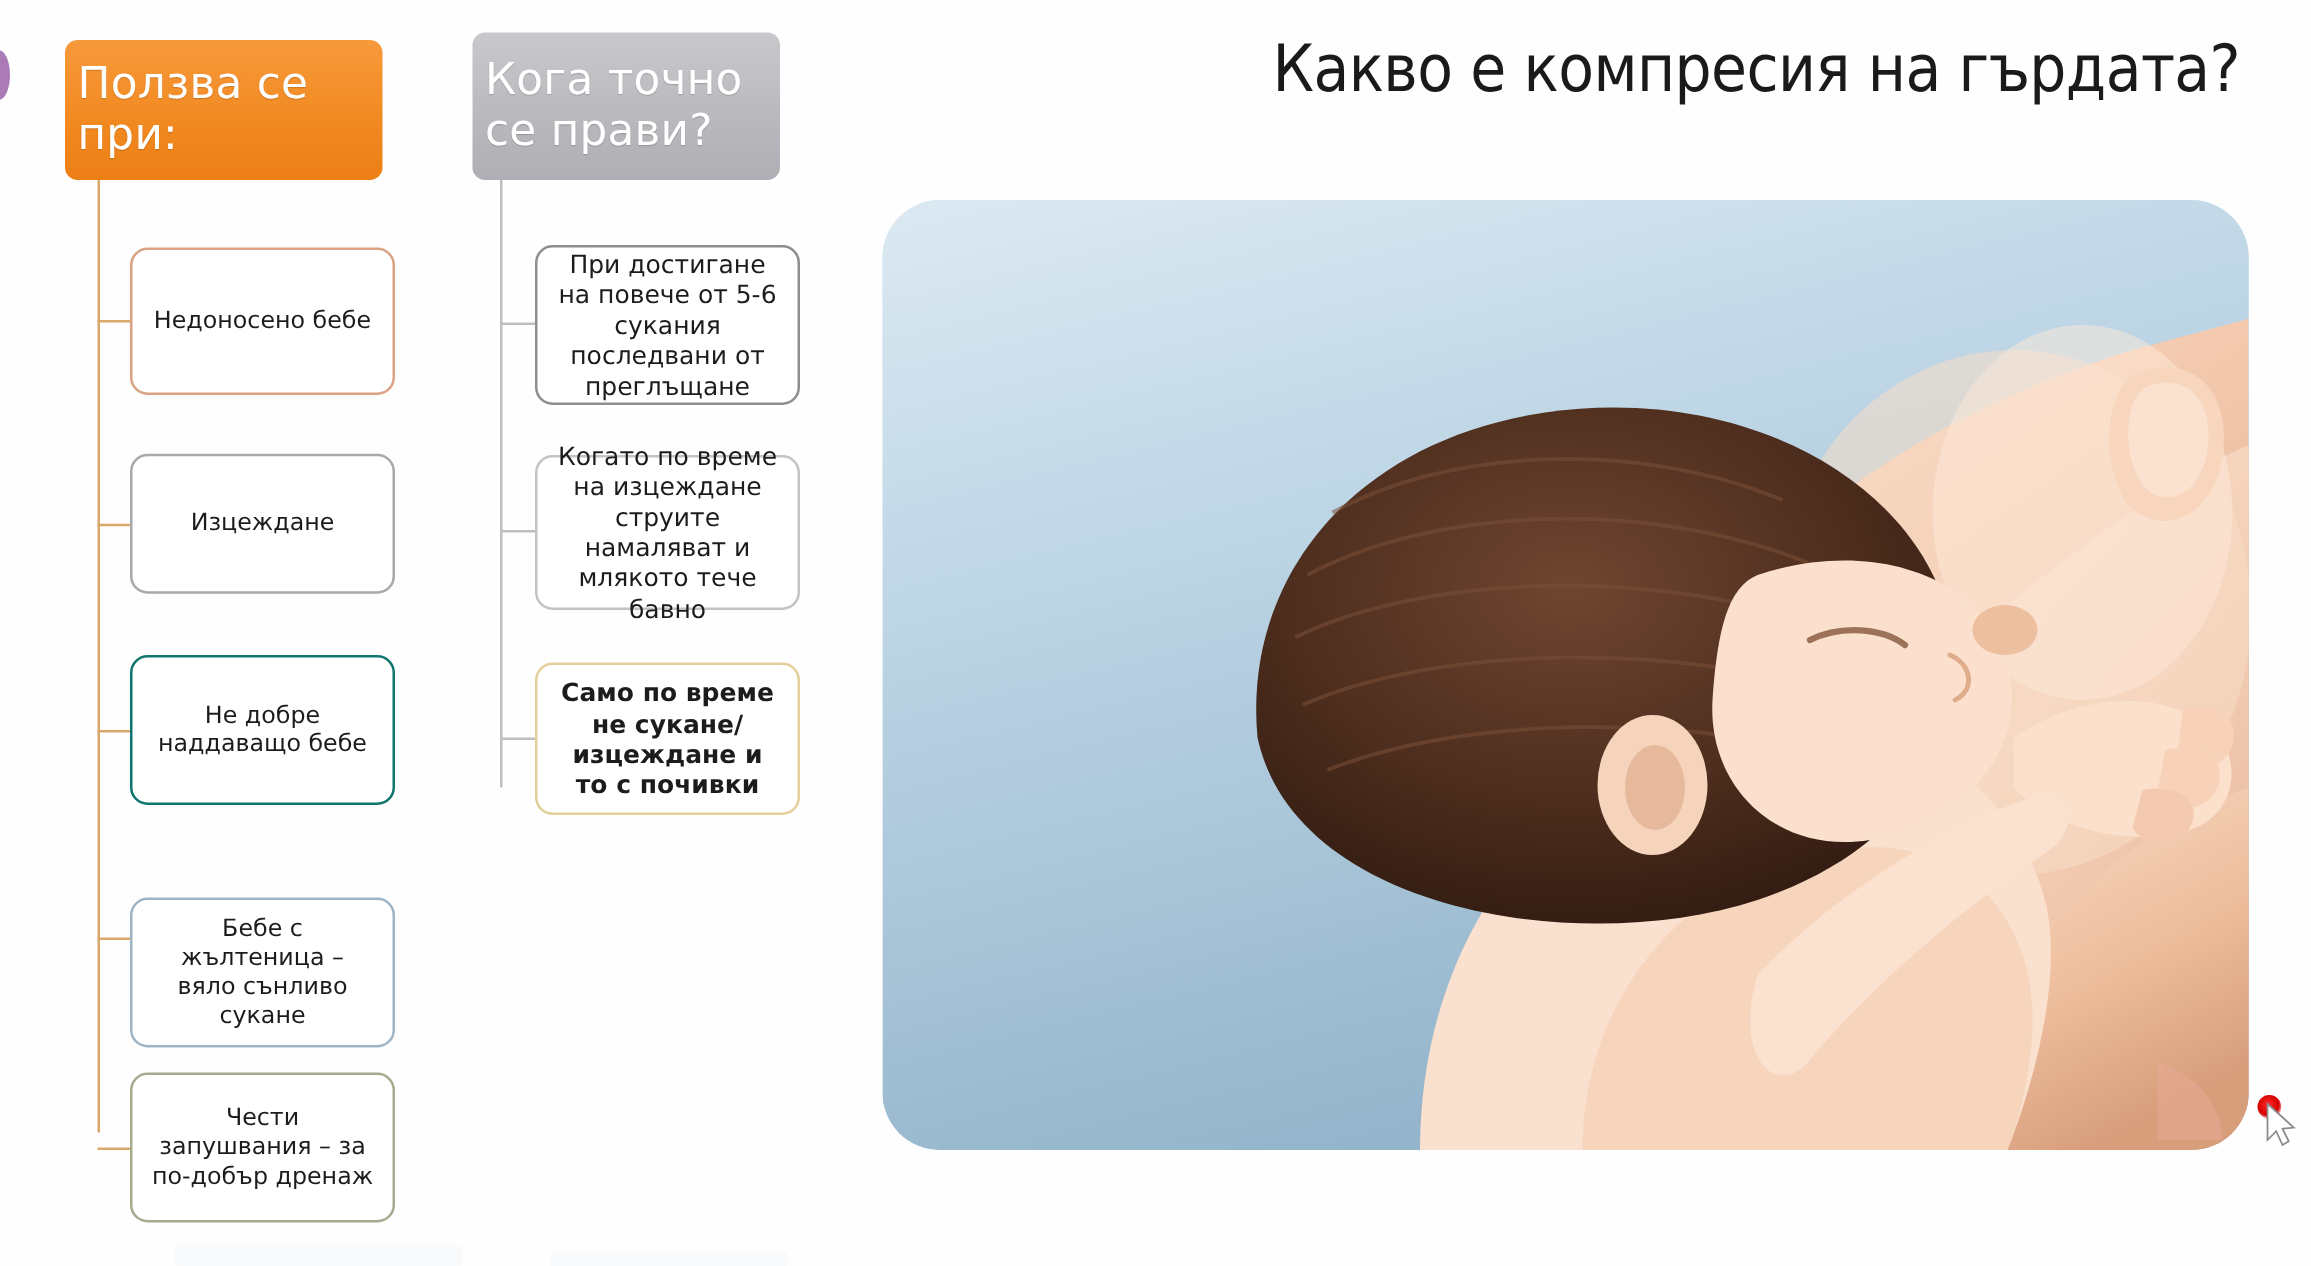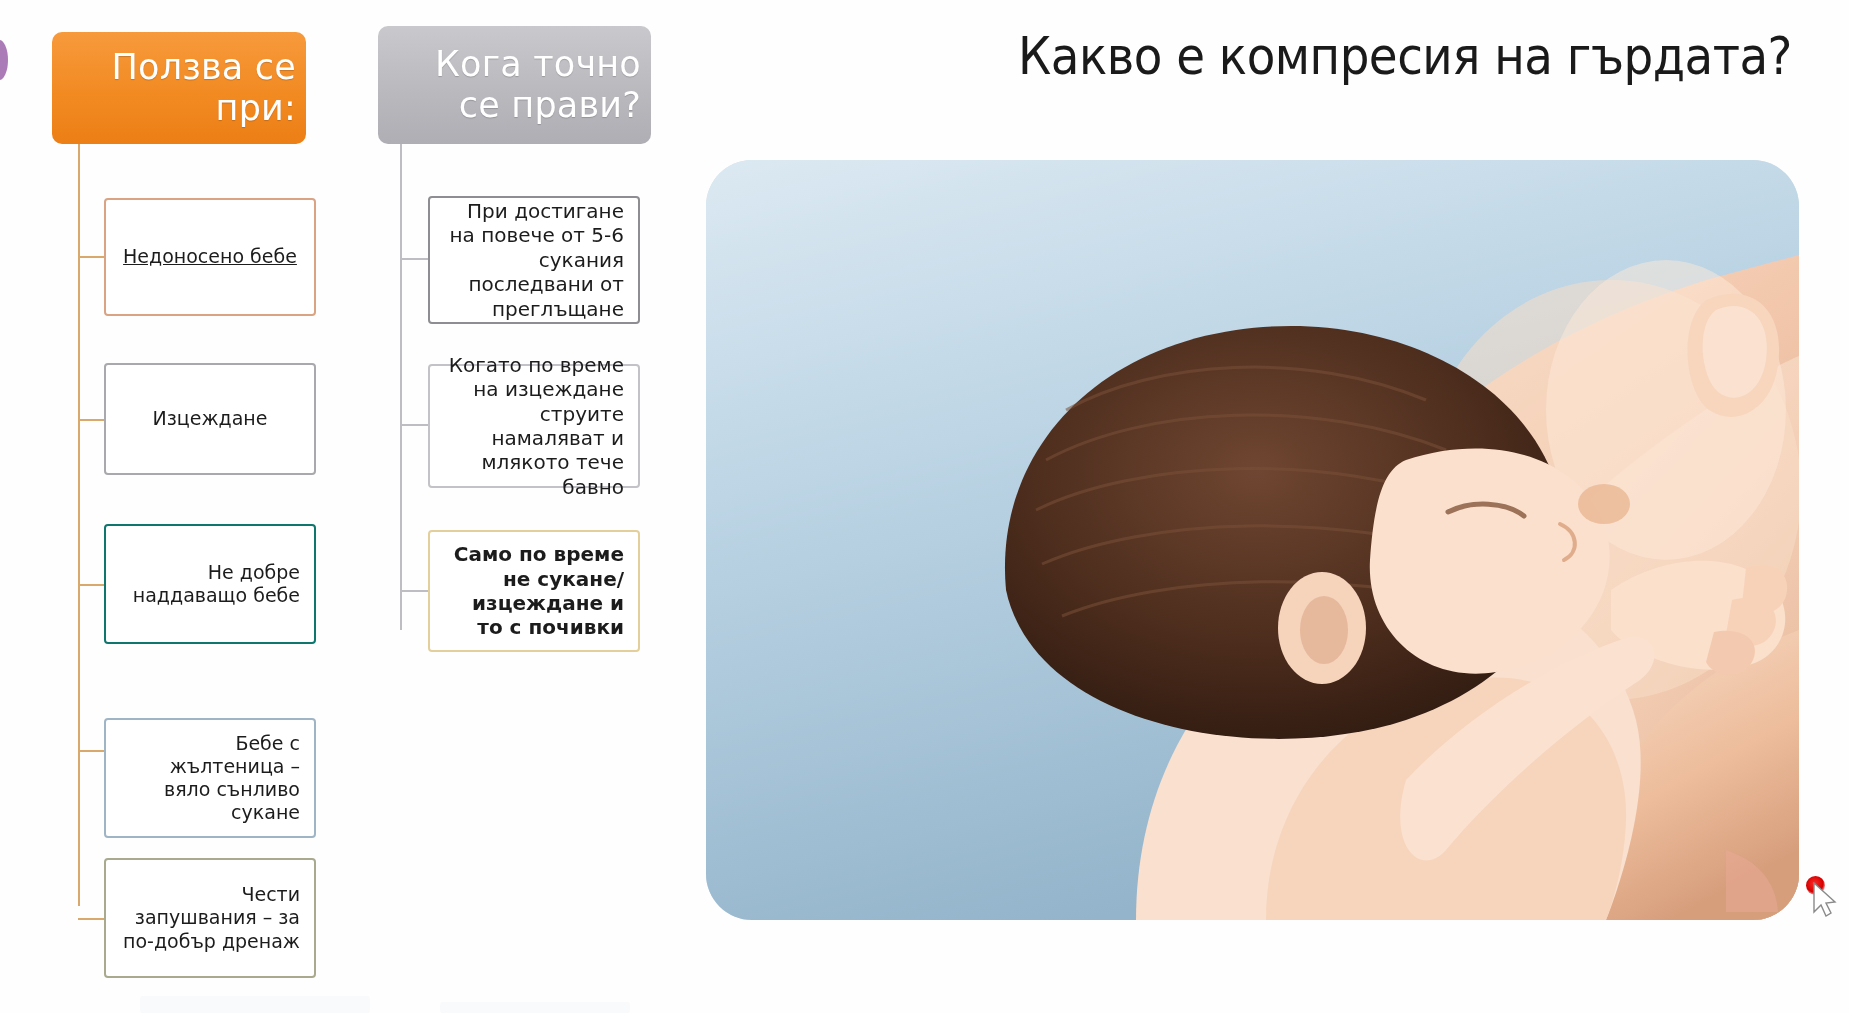--- a/index.html
+++ b/index.html
@@ -30,38 +30,38 @@
     opacity: .75;
   }
 
   
   .col-header {
     position: absolute;
     border-radius: 10px;
     display: flex;
     align-items: center;
     justify-content: center;
-    text-align: right;
+    text-align: left;
     color: #ffffff;
     font-weight: 400;
     line-height: 1.18;
     letter-spacing: .2px;
     box-sizing: border-box;
     padding: 23px 10px;
     text-shadow: 0 1px 1px rgba(0,0,0,.18);
   }
   #hdr-benefit {
     left: 52px; top: 32px;
     width: 254px; height: 112px;
     background: linear-gradient(180deg,#f79a3c 0%, #f28a22 55%, #ec7f16 100%);
     font-size: 35px;
   }
   #hdr-when {
     left: 378px; top: 26px;
-    width: 273px; height: 118px;
+    width: 246px; height: 118px;
     background: linear-gradient(180deg,#c9c9cd 0%, #b9b9be 55%, #aeaeb4 100%);
     font-size: 35px;
   }
 
   
   .spine {
     position: absolute;
     width: 2px;
     background: #d9a86b;
   }
@@ -72,33 +72,33 @@
     height: 2px;
     background: #d9a86b;
   }
   .stub-grey { background: #bdbdc2; }
 
   
   .node {
     position: absolute;
     box-sizing: border-box;
     background: #ffffff;
-    border-radius: 4px;
+    border-radius: 14px;
     display: flex;
     align-items: center;
     justify-content: center;
-    text-align: right;
+    text-align: center;
     color: #1c1c1c;
     padding: 4px 14px;
     line-height: 1.22;
   }
   .col-a .node { width: 212px; font-size: 19px; }
   .col-b .node { width: 212px; font-size: 20px; }
 
-  .b-salmon  { border: 2px solid #d9a384; text-decoration: underline; }
+  .b-salmon  { border: 2px solid #d9a384; }
   .b-grey    { border: 2px solid #a8a8ad; }
   .b-amber   { border: 2px solid #0f766e; }
   .b-blue    { border: 2px solid #9fb5c6; }
   .b-olive   { border: 2px solid #a9a98e; }
   .b-dgrey   { border: 2px solid #8d8d92; }
   .b-lgrey   { border: 2px solid #c2c2c7; }
   .b-cream   { border: 2px solid #e4cf9a; }
 
   .node.bold { font-weight: 700; }
 

